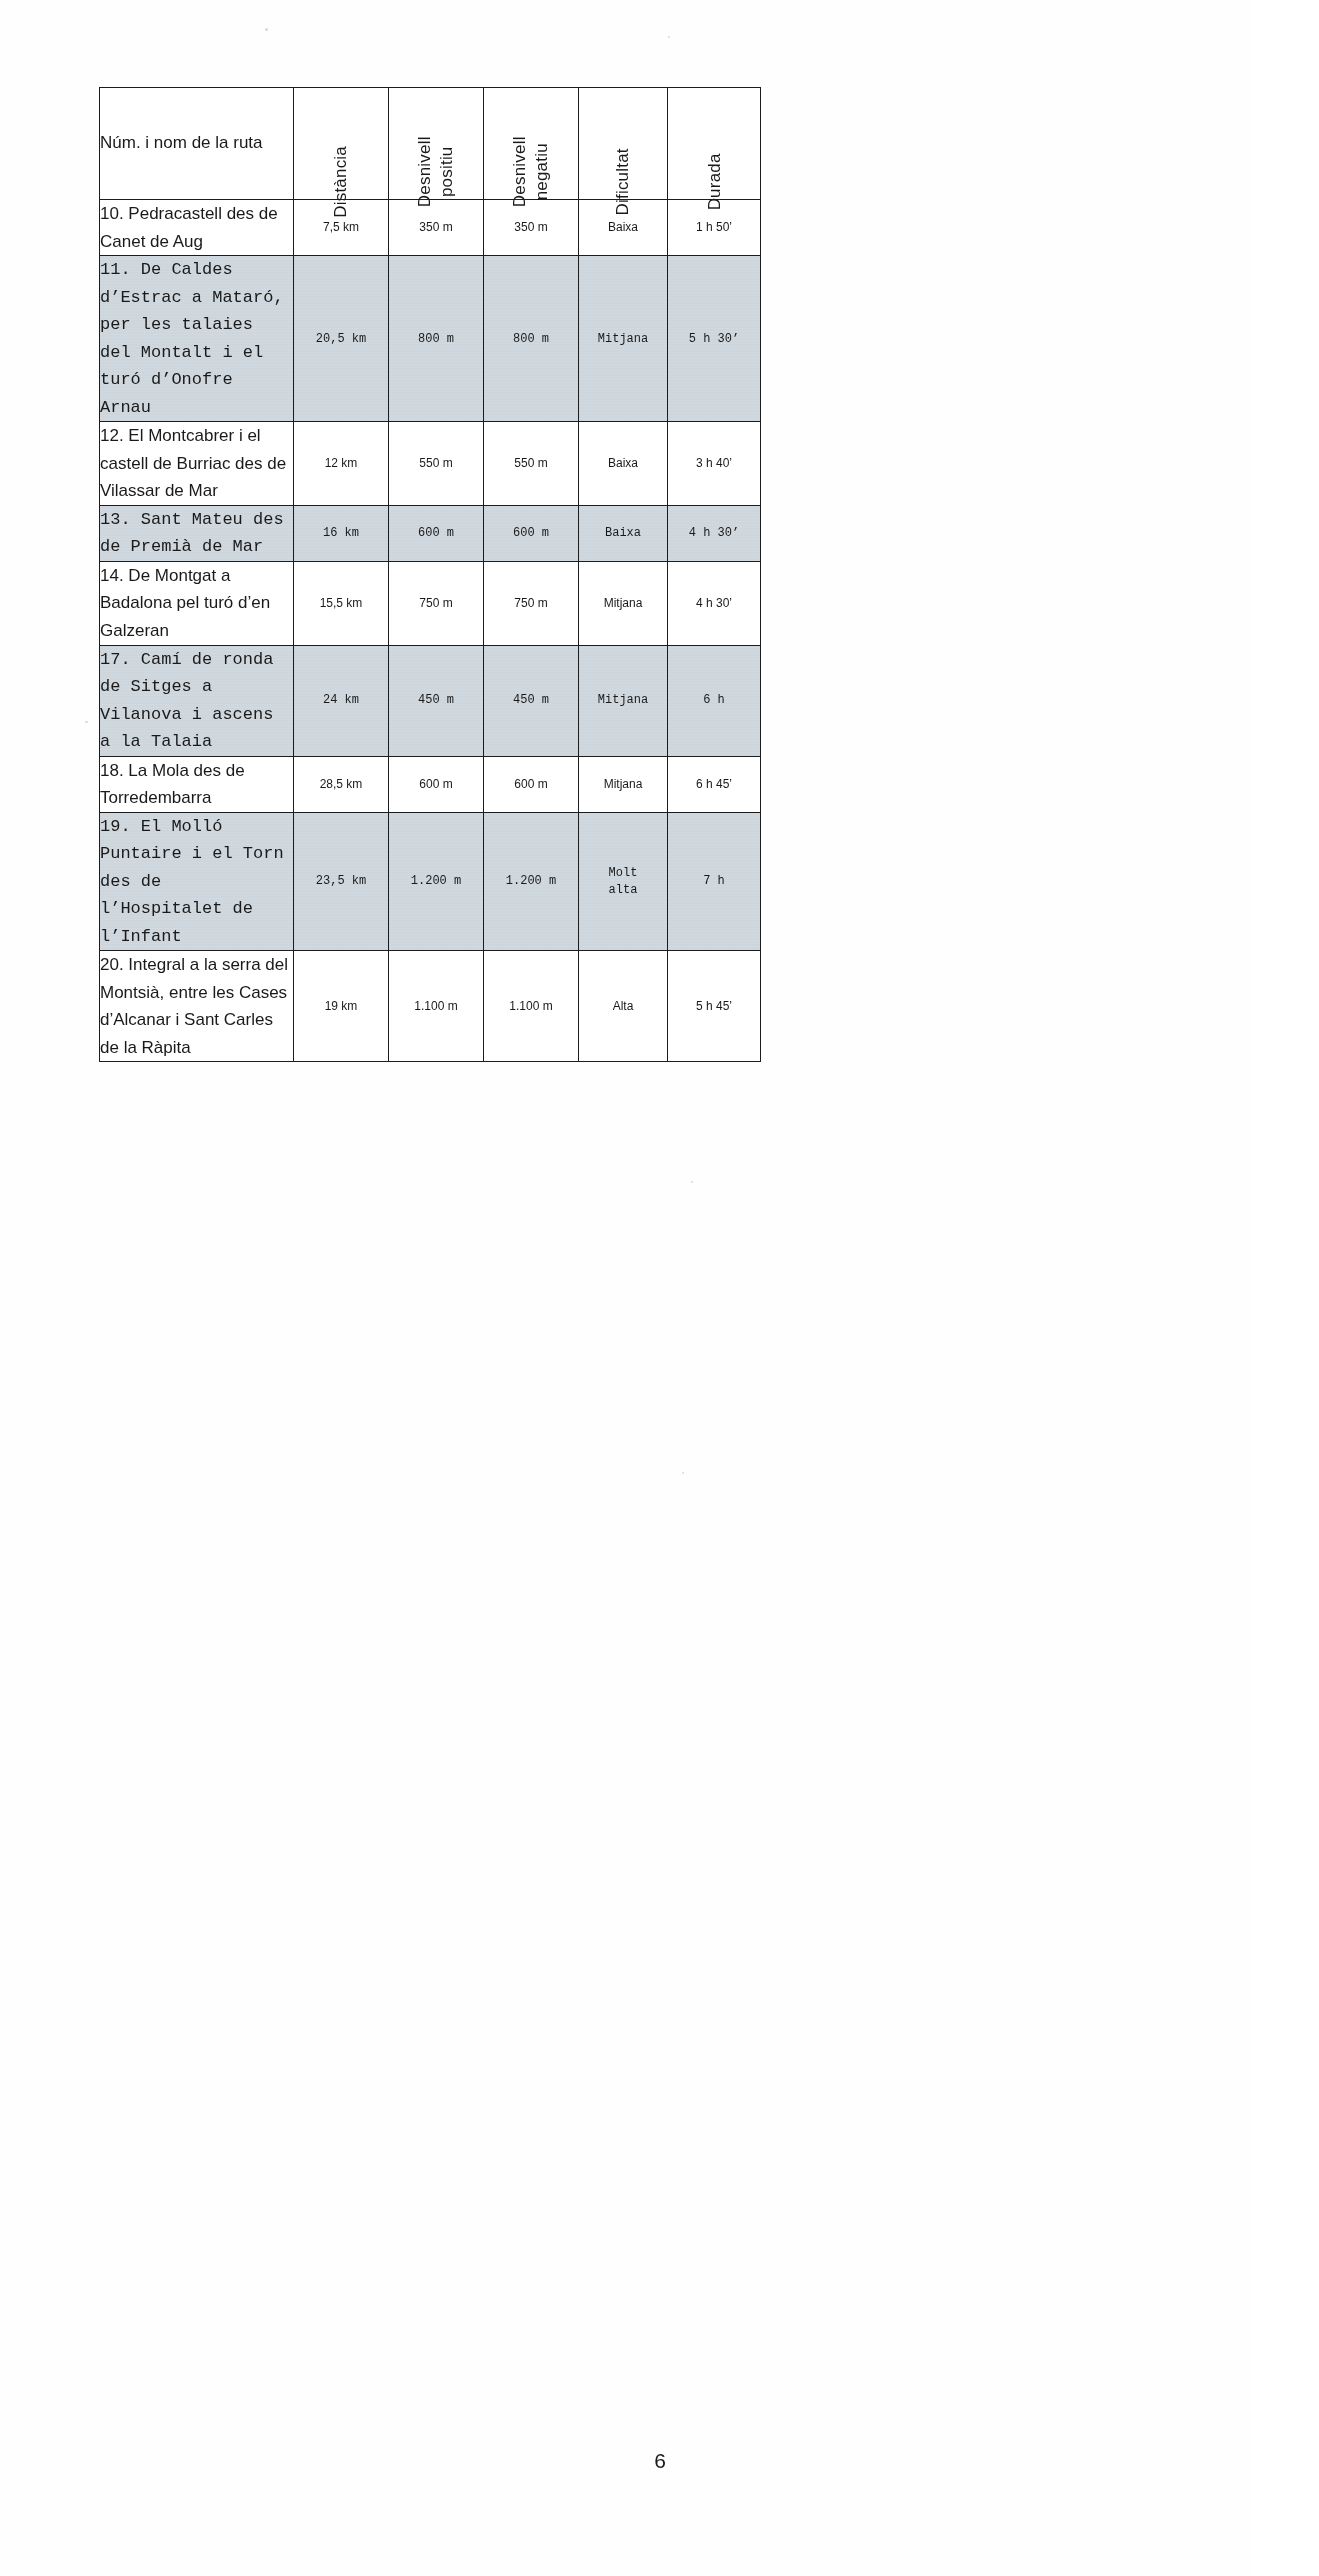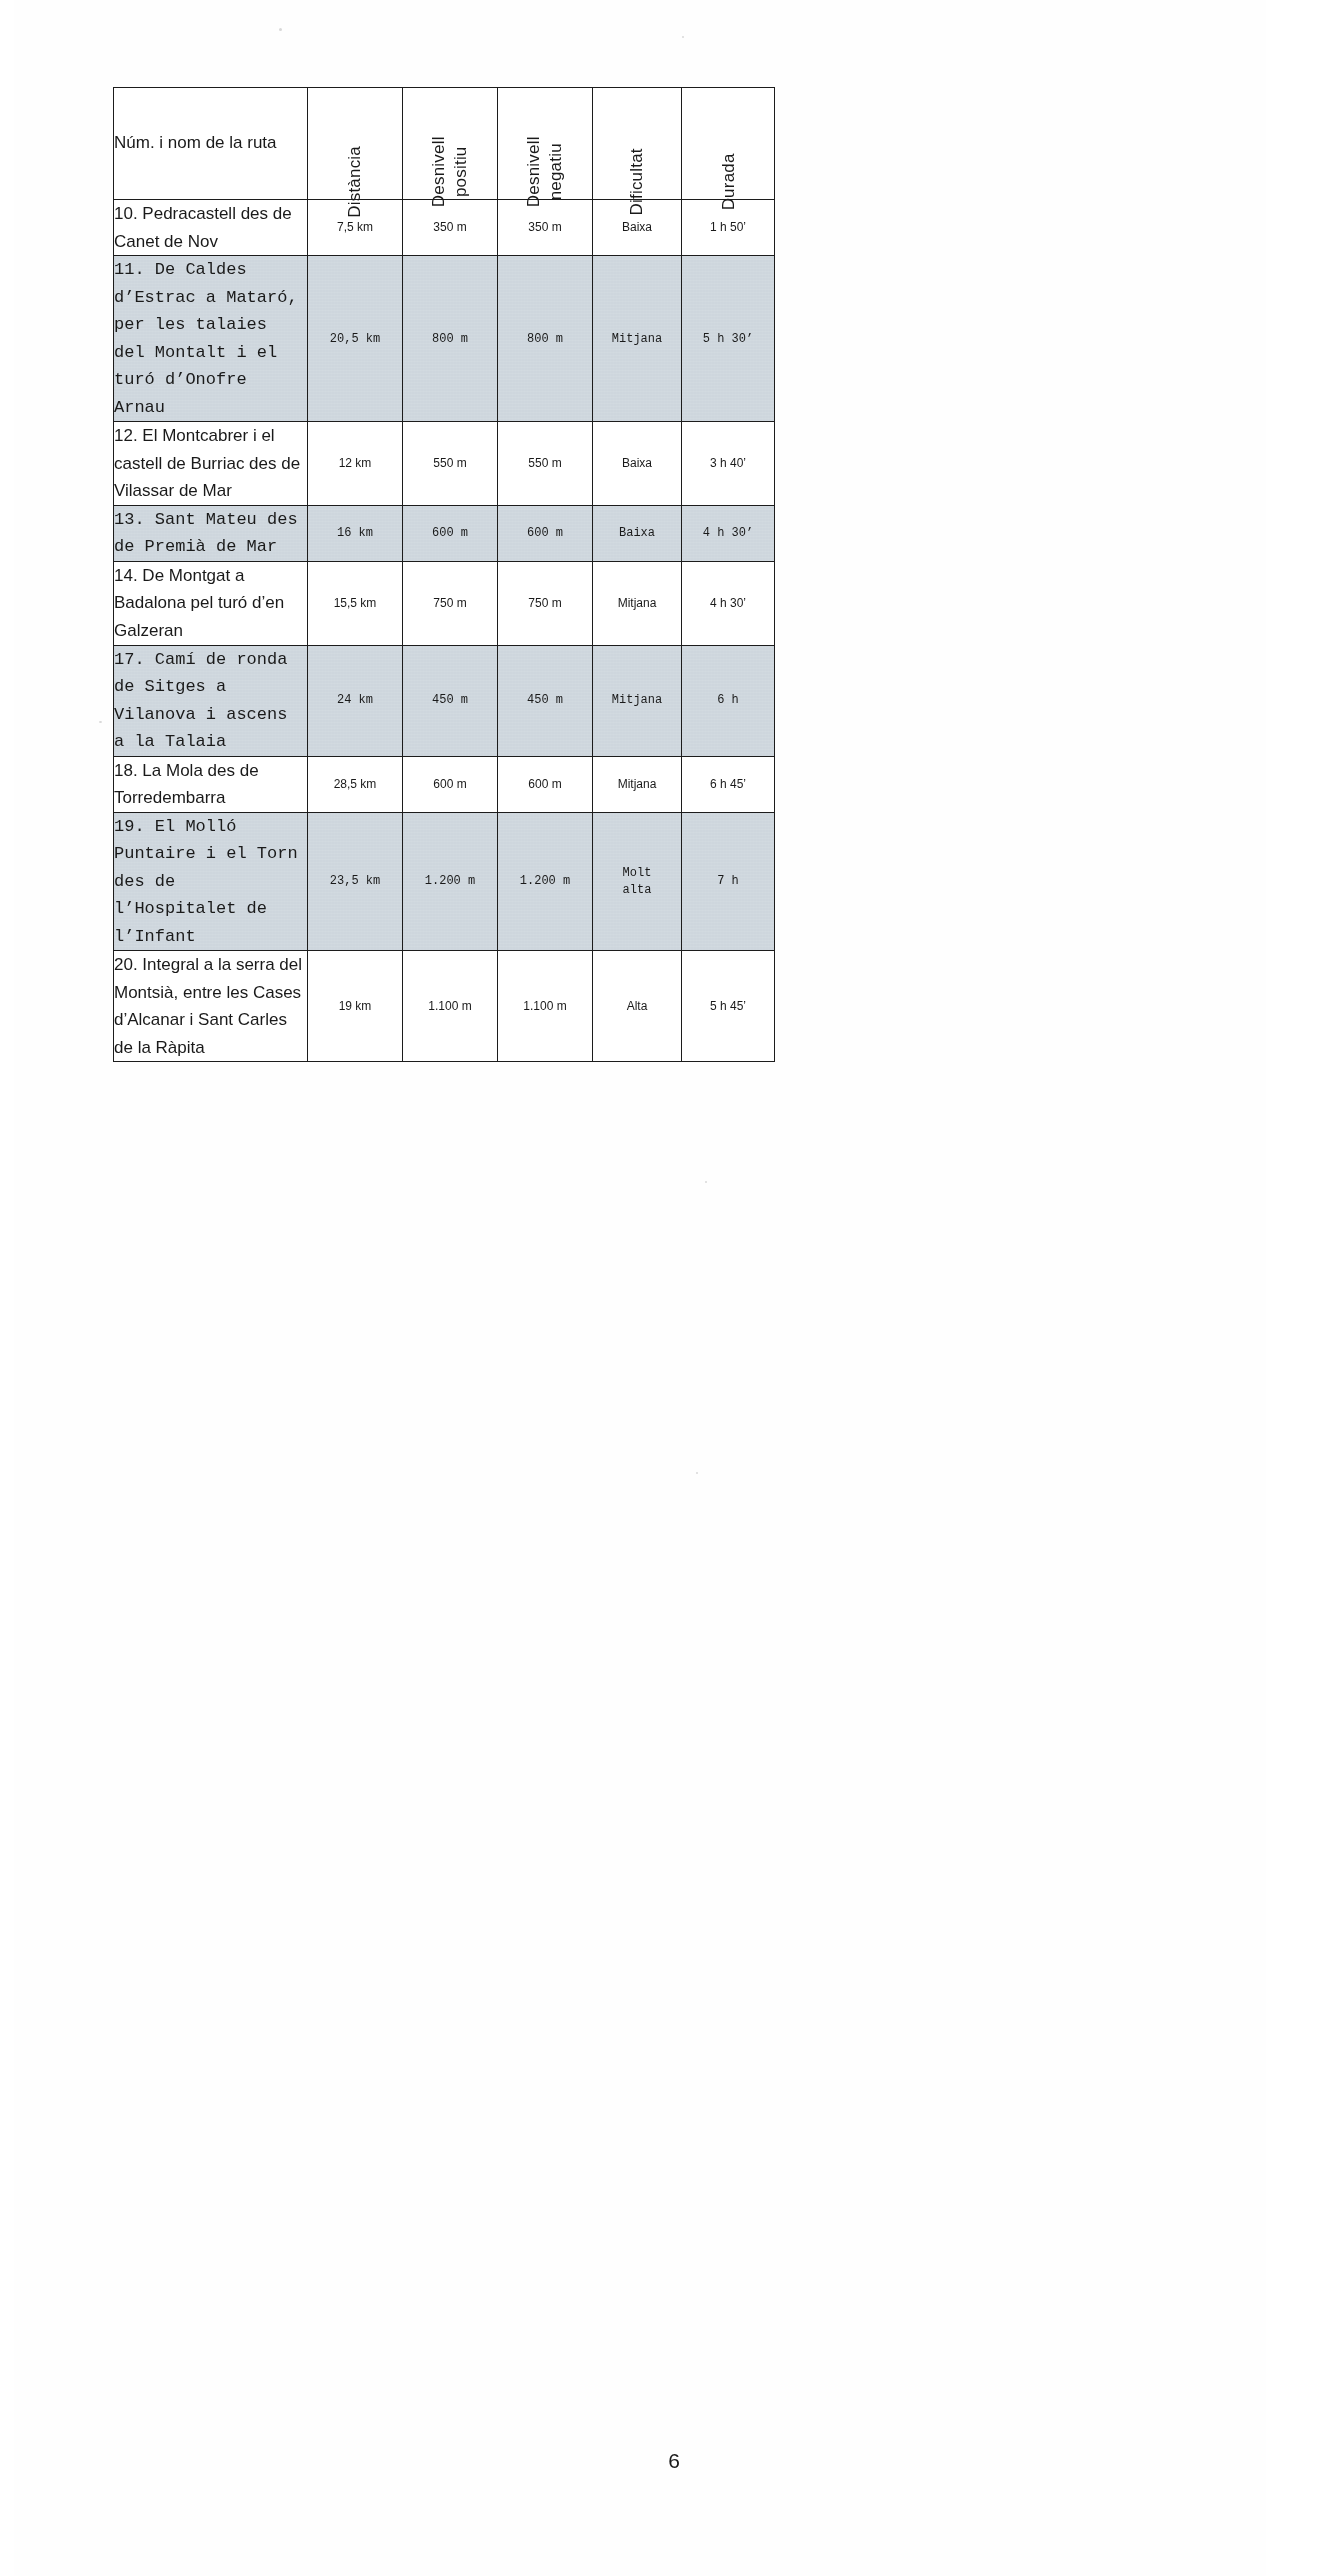--- a/index.html
+++ b/index.html
@@ -12,21 +12,21 @@
     height: 2576px;
     position: relative;
     font-family: "Liberation Sans", sans-serif;
     color: #1a1a1a;
     overflow: hidden;
   }
 
   
   .page {
     position: absolute;
-    left: 14px; top: 0;
+    left: 0; top: 0;
     width: 1252px;
     height: 2576px;
     background: #fefefe;
   }
 
   
   .speck {
     position: absolute;
     background: #d8d8d8;
     border-radius: 50%;
@@ -188,21 +188,21 @@
           </th>
           <th class="head-rot">
             <div class="rot-inner">
               <span class="rot-text">Durada</span>
             </div>
           </th>
         </tr>
       </thead>
       <tbody>
           <tr class="plain">
-            <td class="rname">10. Pedracastell des de Canet de Nov</td>
+            <td class="rname">10. Pedracastell des de Canet de Aug</td>
             <td class="rval">7,5 km</td>
             <td class="rval">350 m</td>
             <td class="rval">350 m</td>
             <td class="rval">Baixa</td>
             <td class="rval">1 h 50’</td>
           </tr>
           <tr class="shaded">
             <td class="rname">11. De Caldes d’Estrac a Mataró, per les talaies del Montalt i el turó d’Onofre Arnau</td>
             <td class="rval">20,5 km</td>
             <td class="rval">800 m</td>

